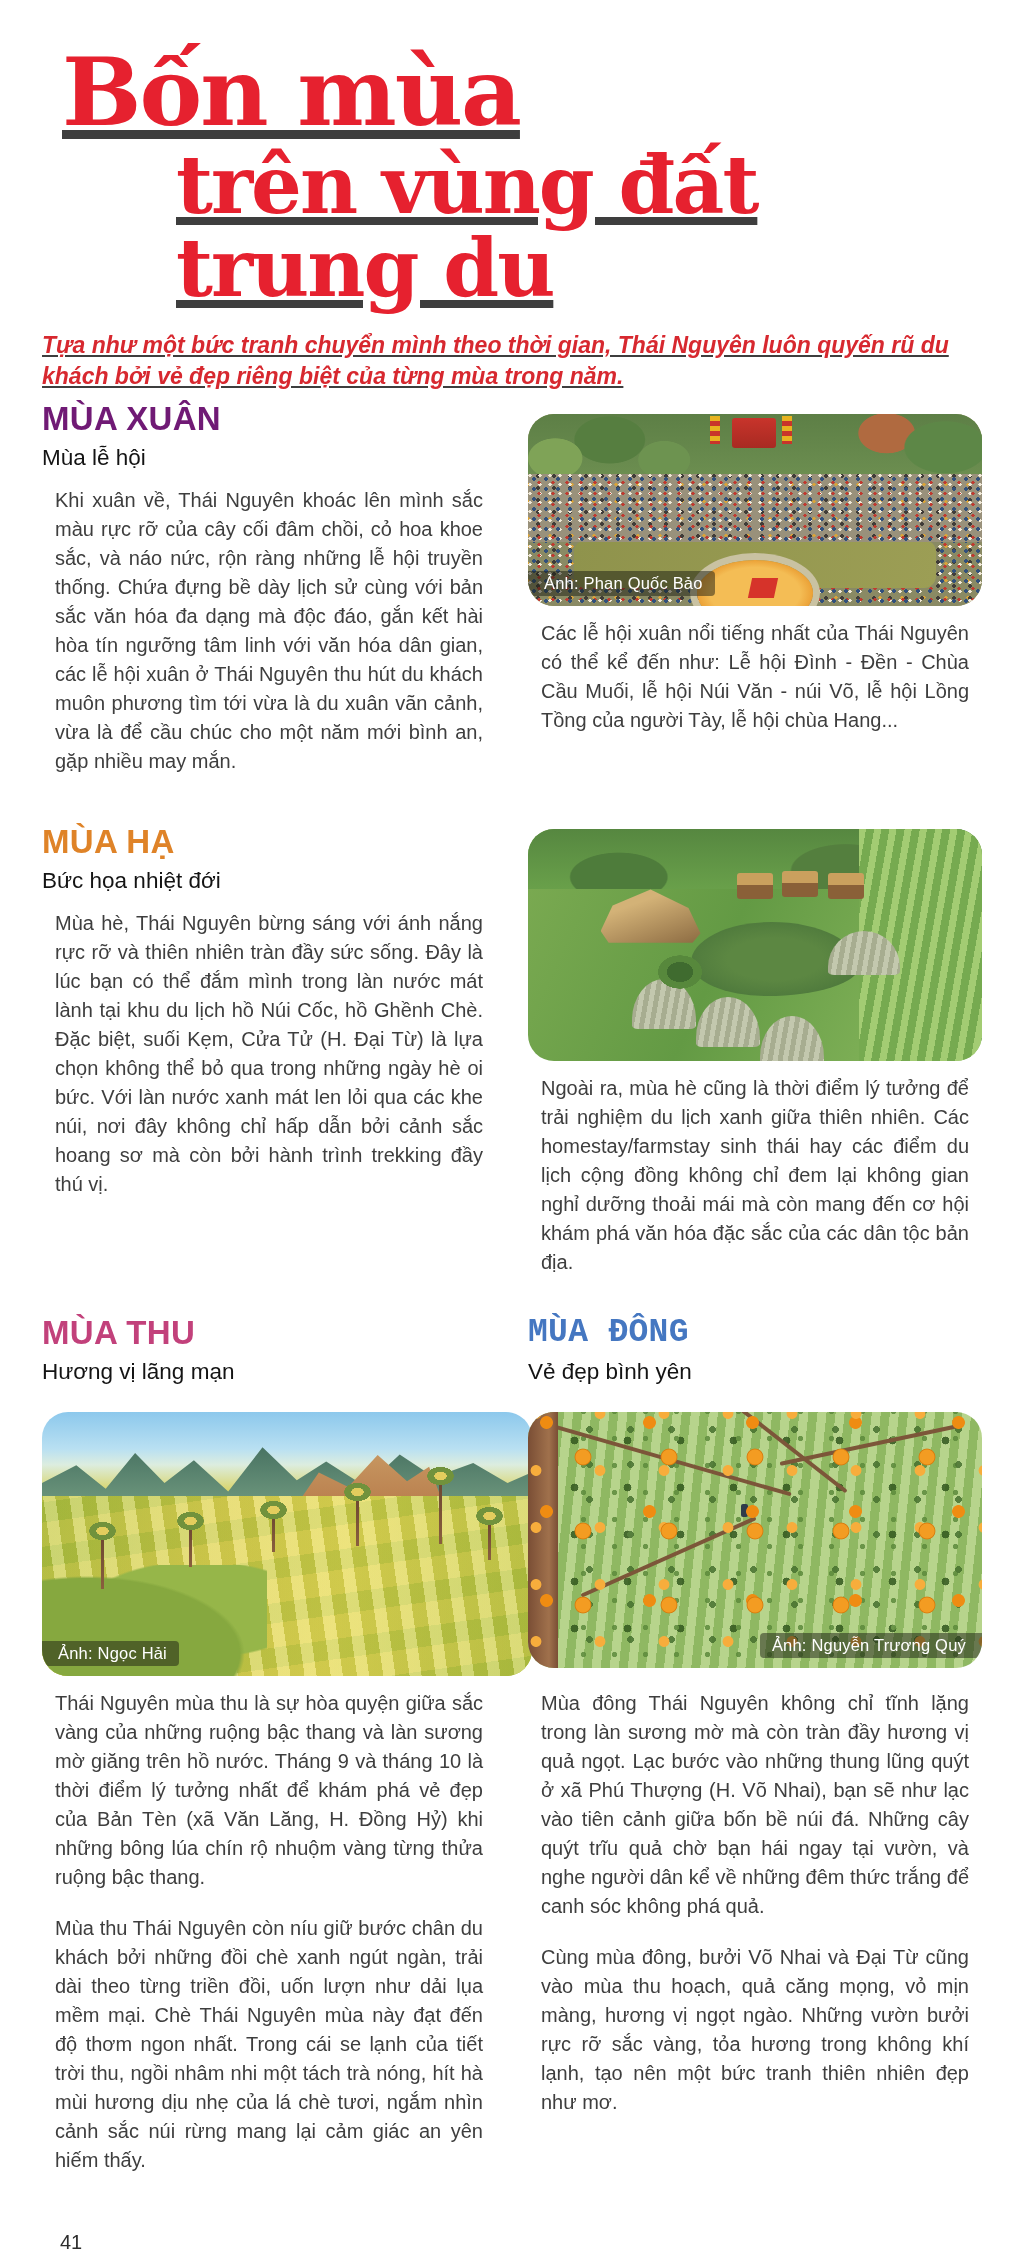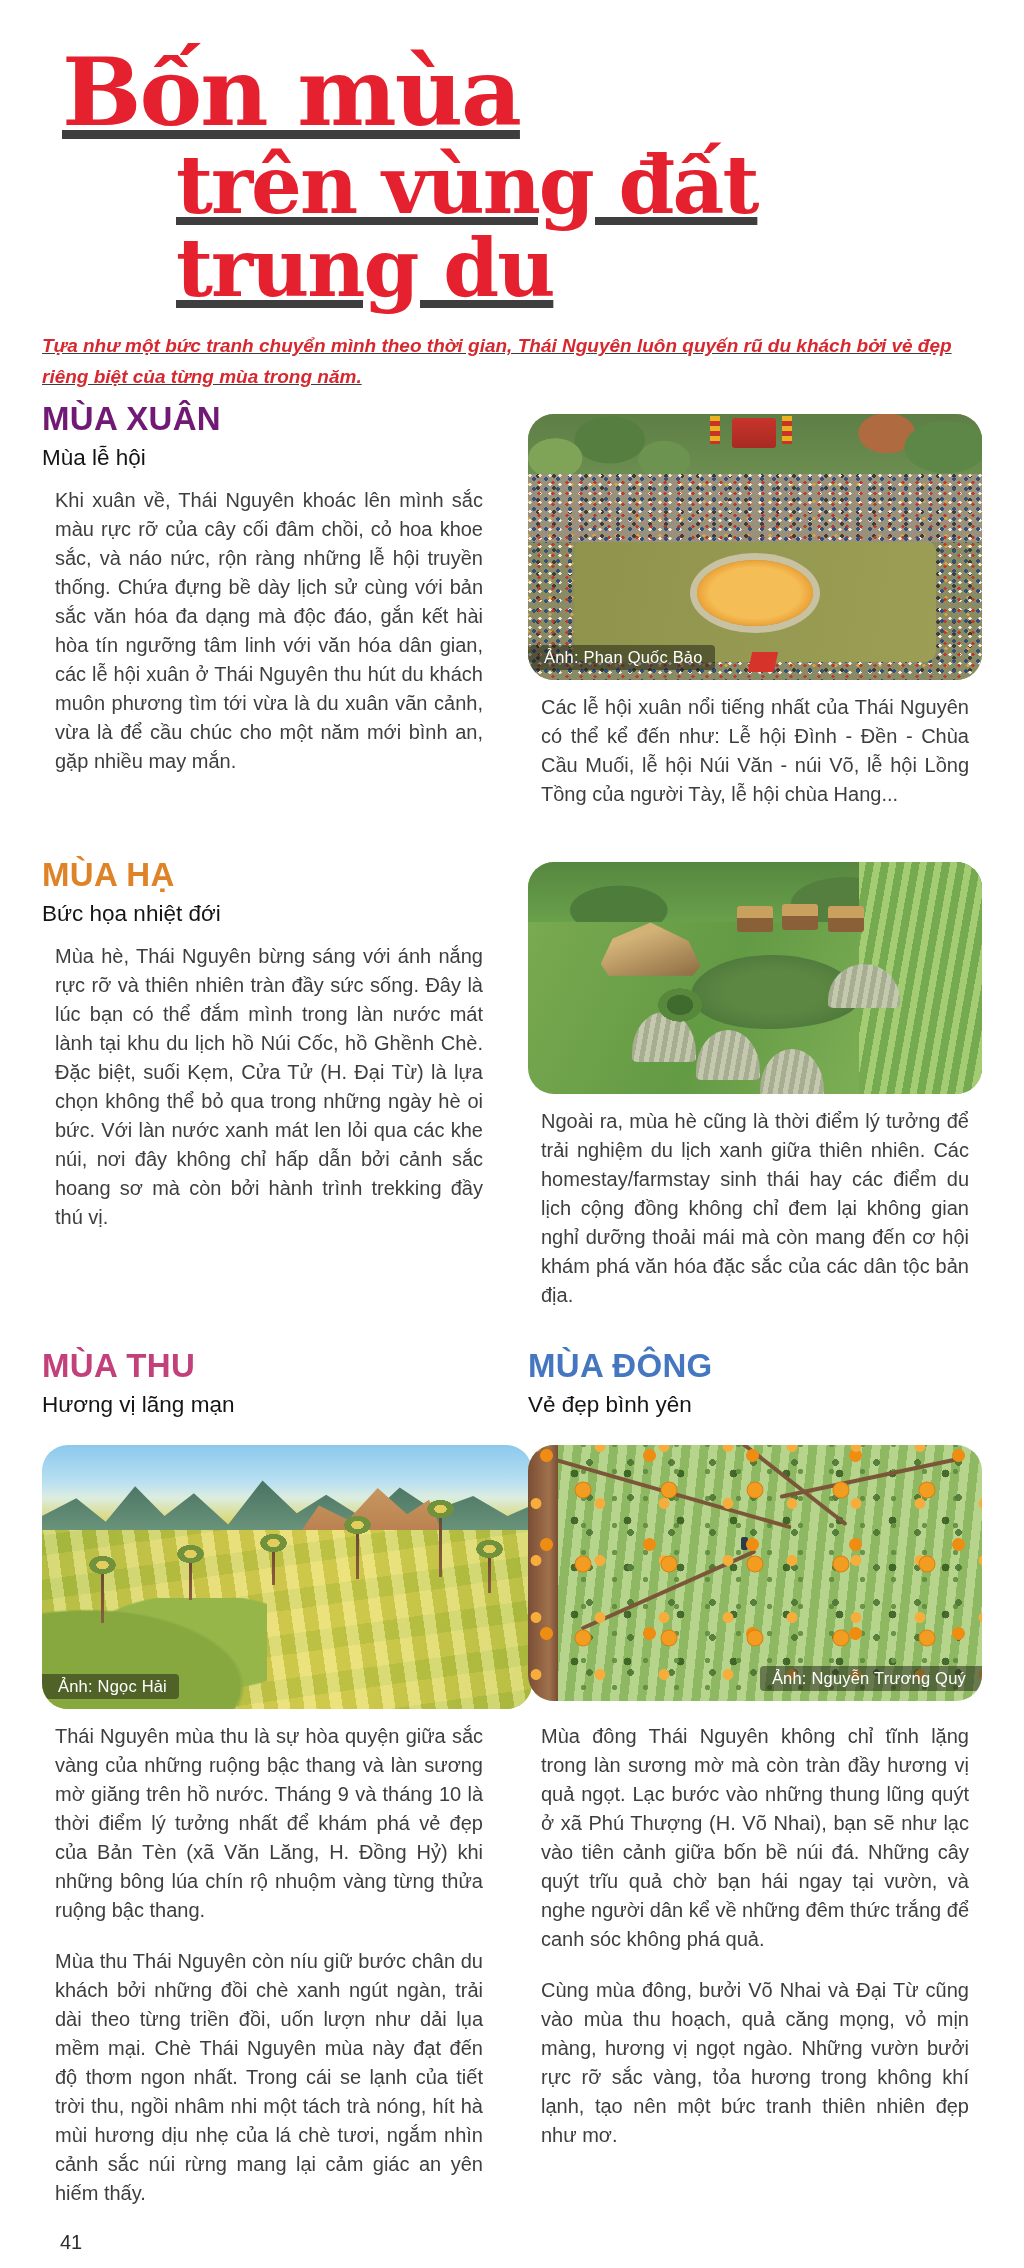--- a/index.html
+++ b/index.html
@@ -9,38 +9,38 @@
     display:flex;flex-direction:column;
     font-family:"Liberation Sans","DejaVu Sans",sans-serif;
     color:#3e3e3e;overflow:hidden;
   }
   
   header{margin-bottom:8px;text-decoration:underline;}
   h1{font-family:"DejaVu Serif","Liberation Serif",serif;color:#e6212f;
      font-weight:700;line-height:1.04;margin:0 0 20px;letter-spacing:-2px;}
   .t1{display:block;font-size:94px;margin-left:20px;}
   .t2{display:block;font-size:80px;margin-left:134px;margin-top:2px;}
-  .intro{font-size:19px;line-height:31px;font-weight:700;font-style:italic;
+  .intro{font-size:23px;line-height:31px;font-weight:700;font-style:italic;
      color:#d7282f;margin:0;max-width:930px;}
   
   .grid{display:grid;grid-template-columns:1fr 1fr;column-gap:32px;}
   .r1{margin-bottom:34px;}
   .r2{margin-bottom:24px;}
   .r3{margin-bottom:12px;}
   .r4{margin-bottom:16px;}
   h2{font-size:33px;font-weight:700;margin:0 0 6px;letter-spacing:.3px;line-height:1.15;}
   h3{font-size:22.5px;font-weight:400;margin:0 0 15px;color:#141414;line-height:1.2;}
   .c-spring{color:#701a75;} .c-summer{color:#df8328;}
-  .c-autumn{color:#c2417b;} .c-winter{color:#4577c1;}
+  .c-autumn{color:#c2417b;} .c-winter{color:#4577c1;font-family:Liberation Mono, monospace;}
   p.body{font-size:20px;line-height:29px;color:#3e3e3e;text-align:justify;margin:13px;}
   p.body + p.body{margin-top:22px;}
   .side-text{margin-top:15px;}
   
   .photo{position:relative;overflow:hidden;border-radius:26px;width:100%;}
-  .photo-spring{height:266px;background:#8f9157;}
+  .photo-spring{height:192px;background:#8f9157;}
   .photo-summer{height:232px;background:linear-gradient(115deg,#7cab52 0%,#639a44 45%,#8dbb60 100%);}
   .photo-autumn{height:264px;background:linear-gradient(#8cc8ec 0%,#b9e0f2 14%,#dceddf 20%,#d9d468 30%,#cfcb55 55%,#b8c24a 100%);}
   .photo-winter{height:256px;background:repeating-linear-gradient(96deg,#b7d48c 0 9px,#8fb862 9px 18px);}
   .caption{position:absolute;bottom:10px;font-size:16.5px;color:#fff;
     background:rgba(25,28,18,.5);padding:3px 12px;letter-spacing:.2px;white-space:nowrap;}
   .cap-left{left:0;border-radius:0 4px 4px 0;padding-left:16px;}
   .cap-right{right:0;border-radius:4px 0 0 4px;padding-right:16px;}
   
   .sp-trees{position:absolute;left:0;right:0;top:0;height:74px;background:
     radial-gradient(46px 34px at 6% 60%,#7fa357 0 58%,transparent 60%),

